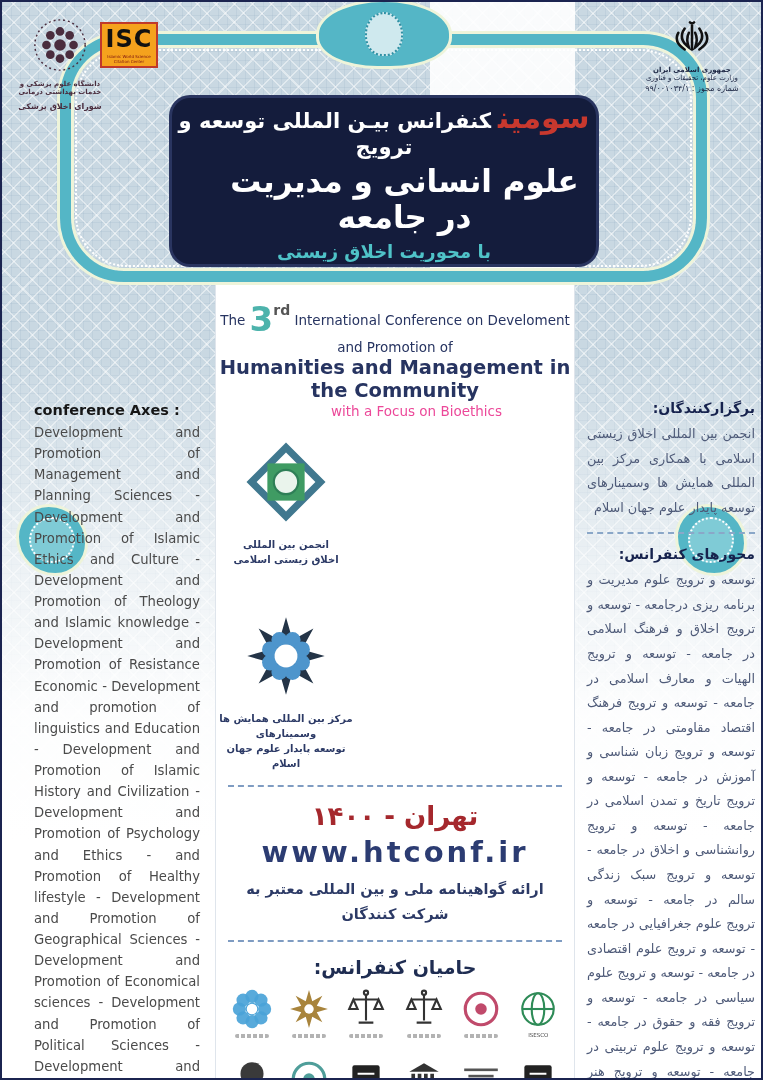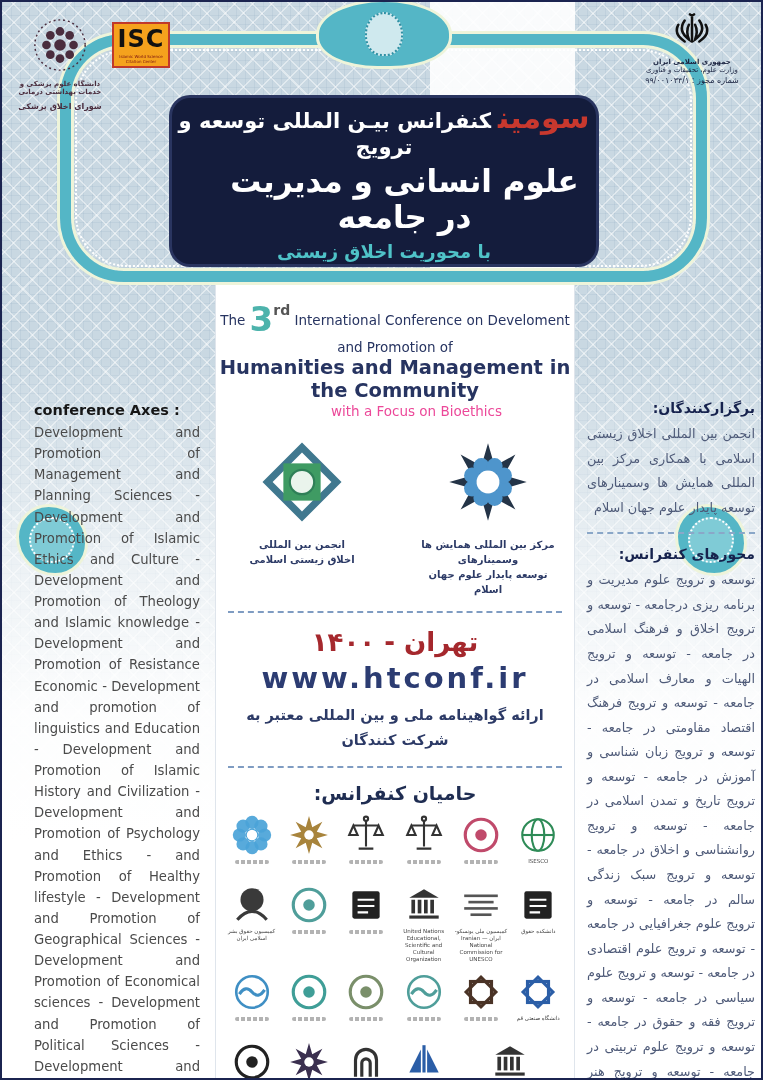--- a/index.html
+++ b/index.html
@@ -27,37 +27,37 @@
   .banner{position:absolute;left:170px;top:96px;width:424px;height:166px;background:#141c3c;border-radius:18px;box-shadow:0 0 0 3px #2a3560;display:flex;flex-direction:column;align-items:center;justify-content:center;text-align:center;direction:rtl;}
   .banner .l1{font-size:21px;font-weight:bold;color:#fff;}
   .banner .l1 .accent{color:#c8382e;font-size:30px;margin-left:7px;}
   .banner .l2{font-size:31px;font-weight:bold;color:#fff;margin-top:4px;margin-left:41px;}
   .banner .l3{font-size:18px;font-weight:bold;color:#4fc3c8;margin-top:6px;}
 
   
   .uni-logo{position:absolute;left:12px;top:14px;width:92px;text-align:center;color:#4a2d3e;}
   .uni-cap{font-size:7px;font-weight:bold;margin-top:2px;direction:rtl;}
   .uni-cap2{font-size:8px;font-weight:bold;direction:rtl;margin-top:6px;}
-  .isc{position:absolute;left:110px;top:20px;width:58px;height:46px;background:#f5a21d;border:2px solid #c0392b;box-sizing:border-box;text-align:center;}
+  .isc{position:absolute;left:98px;top:20px;width:58px;height:46px;background:#f5a21d;border:2px solid #c0392b;box-sizing:border-box;text-align:center;}
   .isc .isc-txt{font-size:24px;font-weight:bold;color:#111;line-height:30px;letter-spacing:1px;}
   .isc .isc-cap{font-size:4px;color:#7a1111;line-height:5px;}
-  .gov{position:absolute;right:10px;top:8px;width:118px;text-align:center;direction:rtl;color:#1a2340;}
+  .gov{position:absolute;right:10px;top:16px;width:118px;text-align:center;direction:rtl;color:#1a2340;}
   .gov .g1{font-size:7px;font-weight:bold;margin-top:2px;}
   .gov .g2{font-size:7px;}
   .gov .g3{font-size:8px;margin-top:2px;}
 
   
   .center-panel{position:absolute;left:213px;top:283px;width:360px;height:797px;background:#fff;border-left:1px solid #dfe5ec;border-right:1px solid #dfe5ec;box-sizing:border-box;text-align:center;}
   .title-block{padding-top:14px;color:#273461;}
   .tb-row1{font-size:13.5px;color:#273461;}
   .tb-num{font-size:34px;color:#4db3ac;font-weight:bold;vertical-align:-6px;}
   .tb-ord{font-size:14px;color:#555;font-weight:bold;vertical-align:10px;}
   .tb-row2{font-size:19.5px;font-weight:bold;color:#273461;margin-top:1px;}
   .tb-row3{font-size:13.5px;color:#ec4899;margin-top:1px;padding-left:43px;}
-  .org-logos{display:flex;justify-content:center;gap:46px;margin-top:20px;}
+  .org-logos{display:flex;justify-content:center;gap:46px;margin-top:20px;flex-direction:column;}
   .org{width:140px;text-align:center;}
   .org-cap{font-size:10px;font-weight:bold;color:#2c3a66;direction:rtl;line-height:1.5;margin-top:8px;}
   .dashed{border:none;border-top:2px dashed #7f9cc2;margin:14px 12px;}
   .city{font-size:26px;font-weight:bold;color:#a5282d;direction:rtl;margin-top:6px;}
   .site{font-size:29px;font-weight:bold;color:#2c3c72;letter-spacing:3px;margin-top:4px;}
   .cert{font-size:14.5px;font-weight:bold;color:#2c3a66;direction:rtl;margin:8px 30px 0;line-height:1.7;}
   .sponsors-h{font-size:19px;font-weight:bold;color:#1f2d52;direction:rtl;margin-top:4px;}
   .lgrid{display:grid;grid-template-columns:repeat(6,1fr);gap:8px 2px;padding:10px 8px 0;}
   .lcell{display:flex;flex-direction:column;align-items:center;justify-content:flex-start;min-height:62px;}
   .lcell.wide{grid-column:span 2;}

